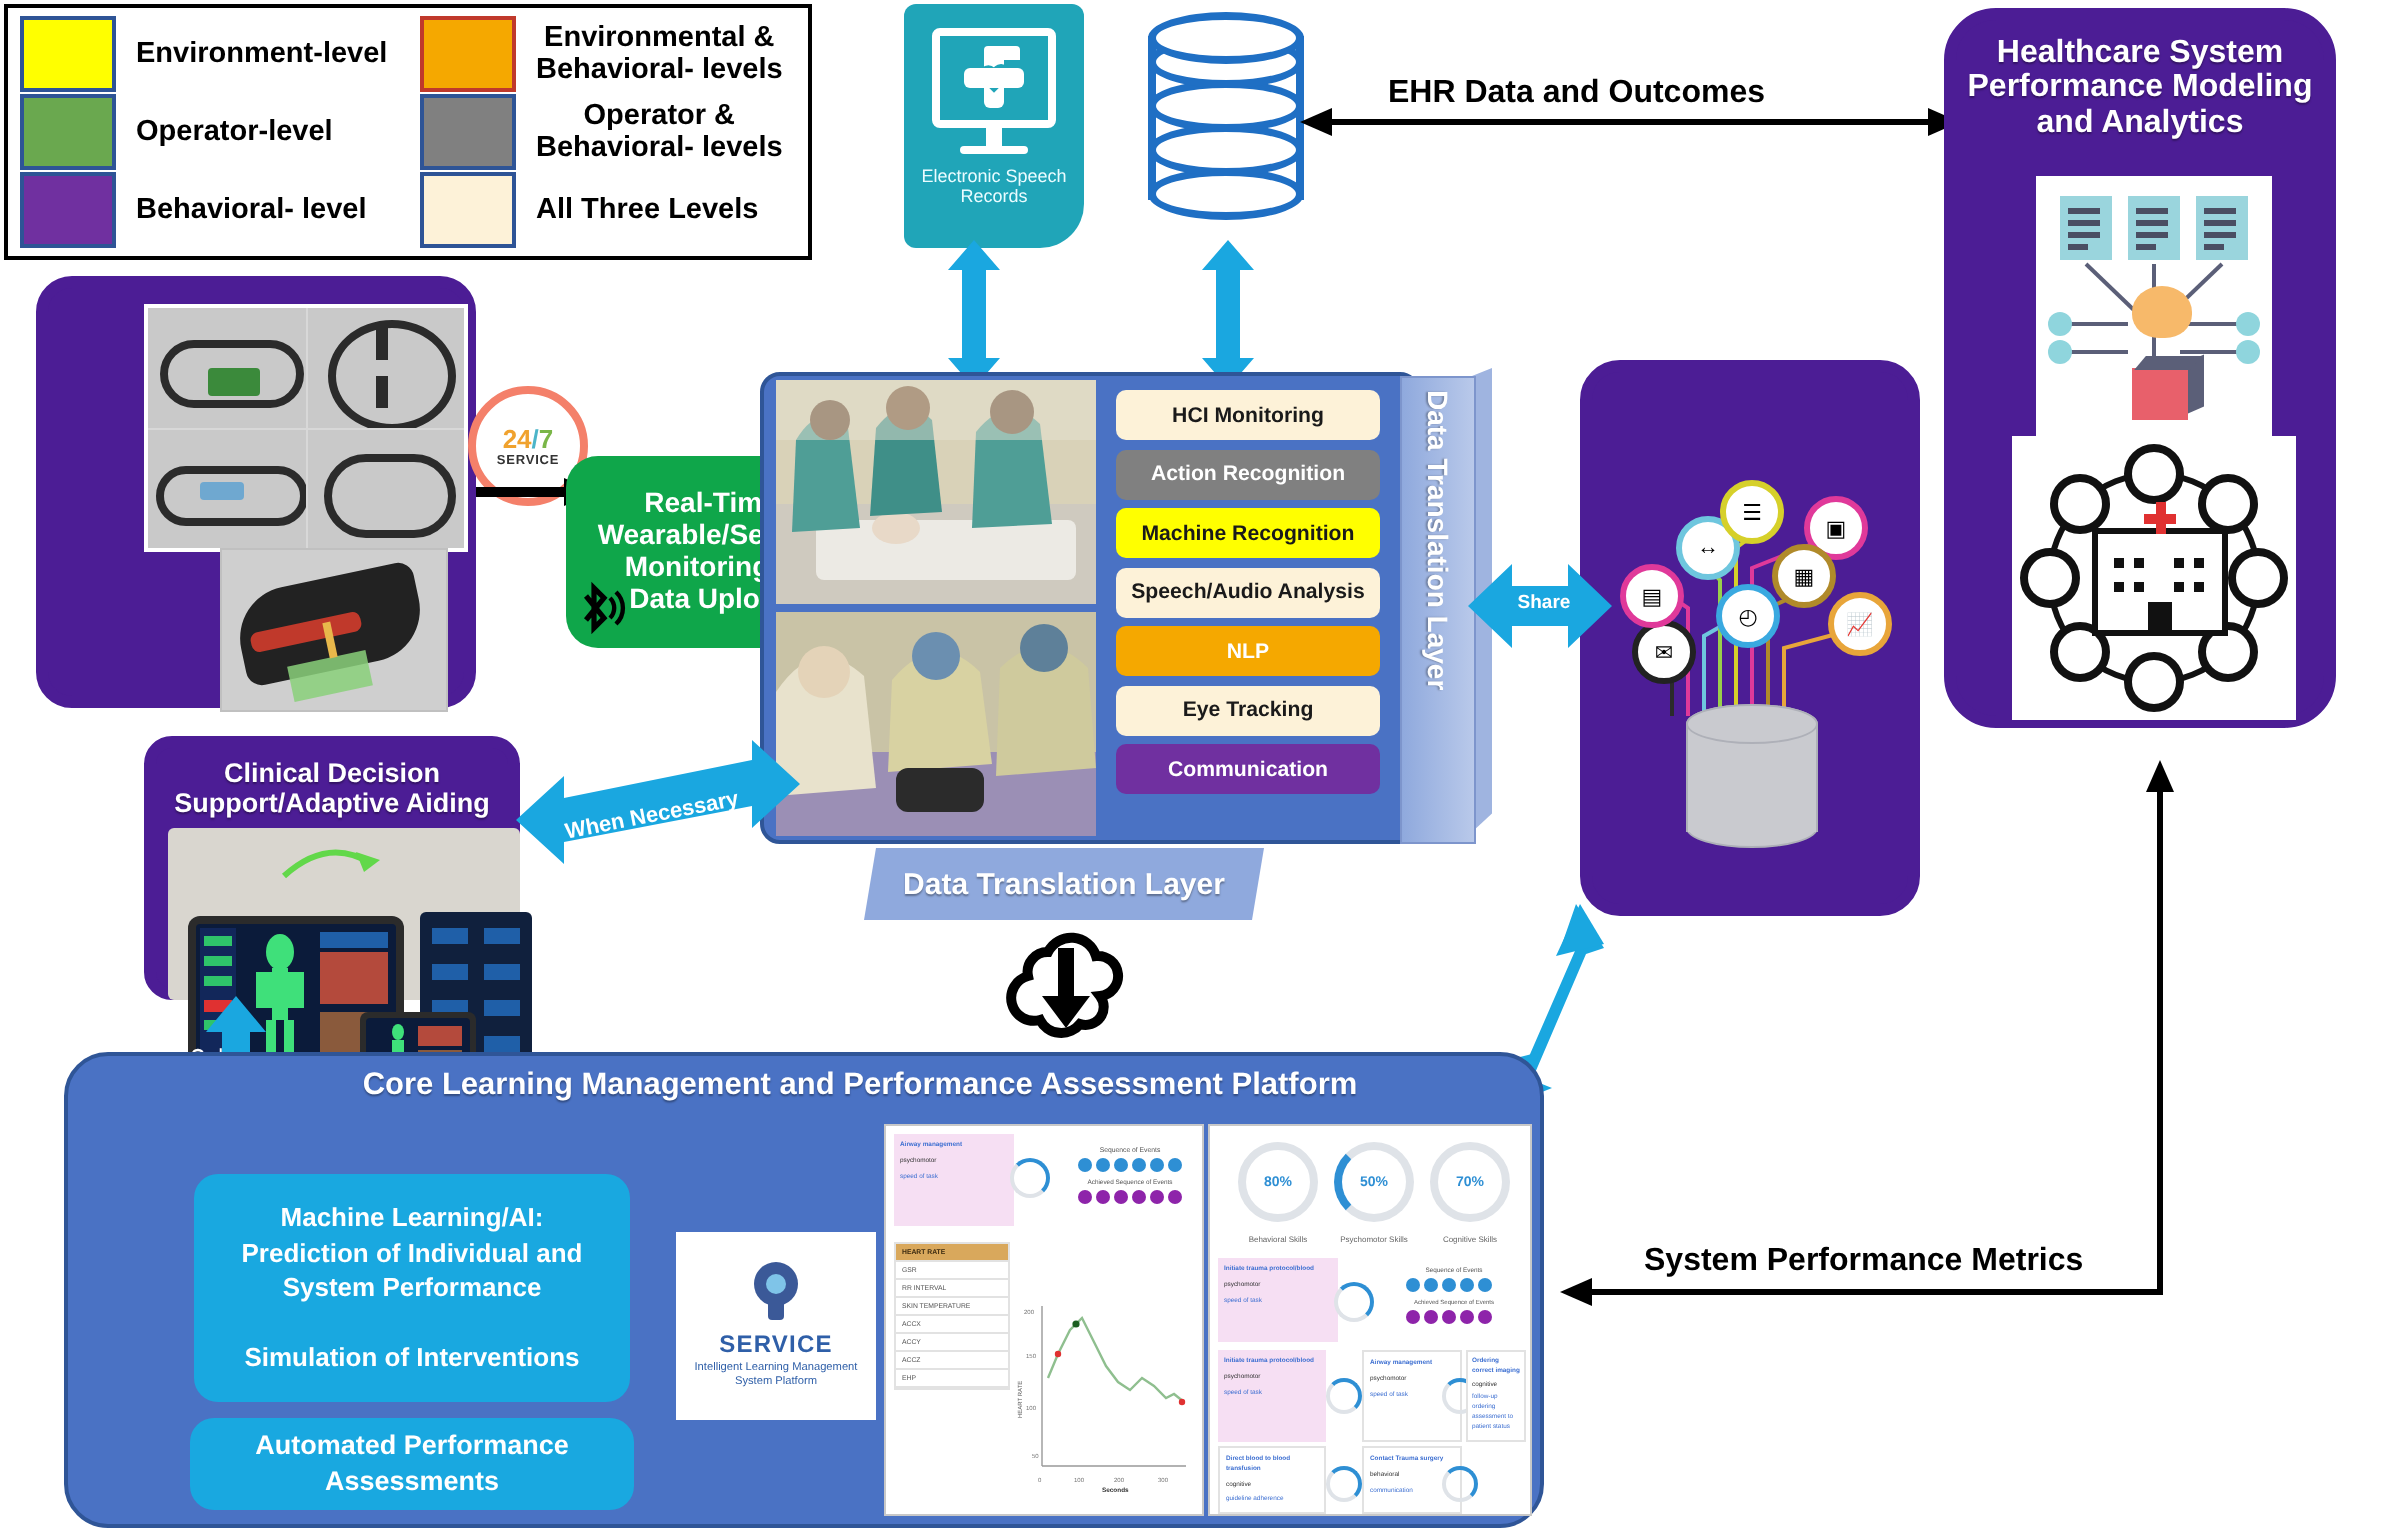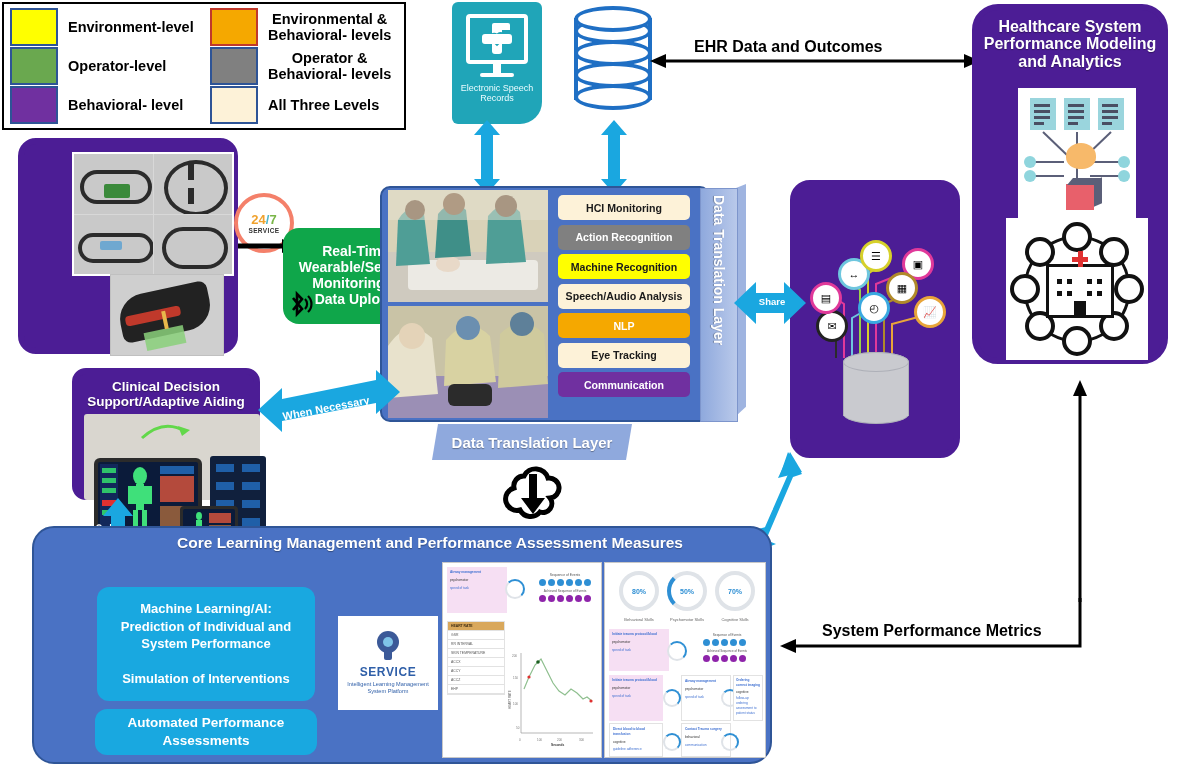--- a/index.html
+++ b/index.html
@@ -557,21 +557,21 @@
 Measures</div>
 
 <svg class="abs" style="left:100px;top:498px;width:36px;height:88px" viewBox="0 0 36 88">
   <polygon class="cyan" points="18,0 33,18 25,18 25,70 33,70 18,88 3,70 11,70 11,18 3,18"></polygon>
 </svg>
 <div class="arrowlabel" style="left:112px;top:524px;width:14px;line-height:1.1;white-space:pre-line;
      transform:rotate(90deg);transform-origin:left top;font-size:8.5px;text-align:center;">Toggle
 On/Off</div>
 
 <div class="abs" id="platform"></div>
-<div class="abs" id="platform-title">Core Learning Management and Performance Assessment  Measures</div>
+<div class="abs" id="platform-title">Core Learning Management and Performance Assessment  Platform</div>
 
 <div class="abs cyanbox" id="mlbox">
   <span style="white-space:pre-line">Machine Learning/AI:
 Prediction of Individual and
 System Performance
 
 Simulation of Interventions</span>
 </div>
 <div class="abs cyanbox" id="autobox">
   <span style="white-space:pre-line">Automated Performance

